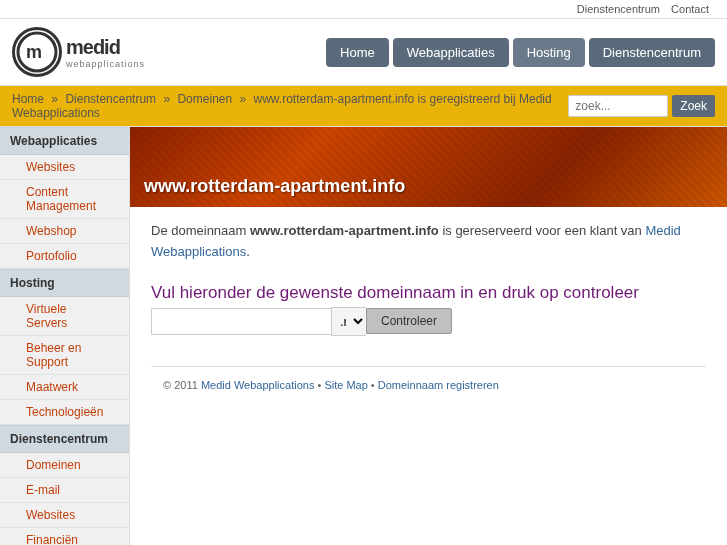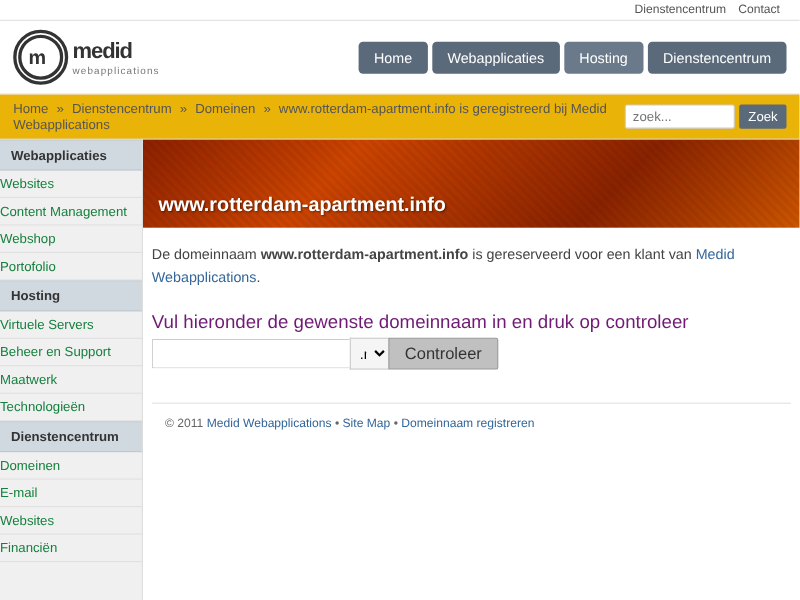--- a/index.html
+++ b/index.html
@@ -128,23 +128,23 @@
       background: #d0d8e0;
       padding: 6px 10px;
       font-weight: bold;
       font-size: 12px;
       color: #333;
       border-bottom: 1px solid #c0c8d0;
       border-top: 1px solid #c8d0d8;
       margin-top: 0;
     }
     .sidebar-item {
-      padding: 5px 0;
-      font-size: 12px;
-      color: #15803d;
+      padding: 5px 26px;
+      font-size: 12px;
+      color: #c2410c;
       border-bottom: 1px solid #e0e0e0;
       cursor: pointer;
     }
 
     
     .main-content {
       flex: 1;
       padding: 0;
     }
 
@@ -174,21 +174,21 @@
       left: 14px;
       color: #fff;
       font-size: 18px;
       font-weight: bold;
       z-index: 1;
       text-shadow: 1px 1px 2px rgba(0,0,0,0.5);
     }
 
     
     .content-area {
-      padding: 14px 8px;
+      padding: 14px 21px;
     }
     .domain-info {
       font-size: 13px;
       color: #444;
       margin-bottom: 20px;
       line-height: 1.6;
     }
     .domain-info strong { font-weight: bold; }
     .domain-info a { color: #336699; text-decoration: none; }
 
@@ -227,21 +227,21 @@
       border-right: none;
       font-size: 13px;
       background: #f5f5f5;
       cursor: pointer;
       width: 35px;
     }
     .domain-check-btn {
       padding: 5px 14px;
       background: #c0c0c0;
       border: 1px solid #999;
-      font-size: 15px;
+      font-size: 12px;
       cursor: pointer;
       border-radius: 0 2px 2px 0;
       color: #333;
     }
 
     
     .footer {
       padding: 12px;
       font-size: 11px;
       color: #666;

